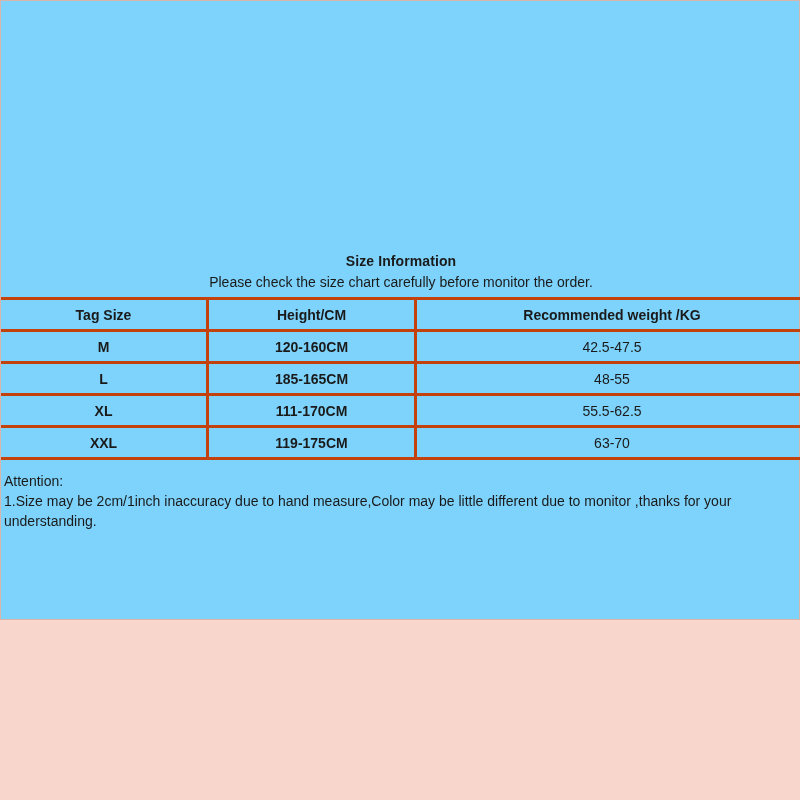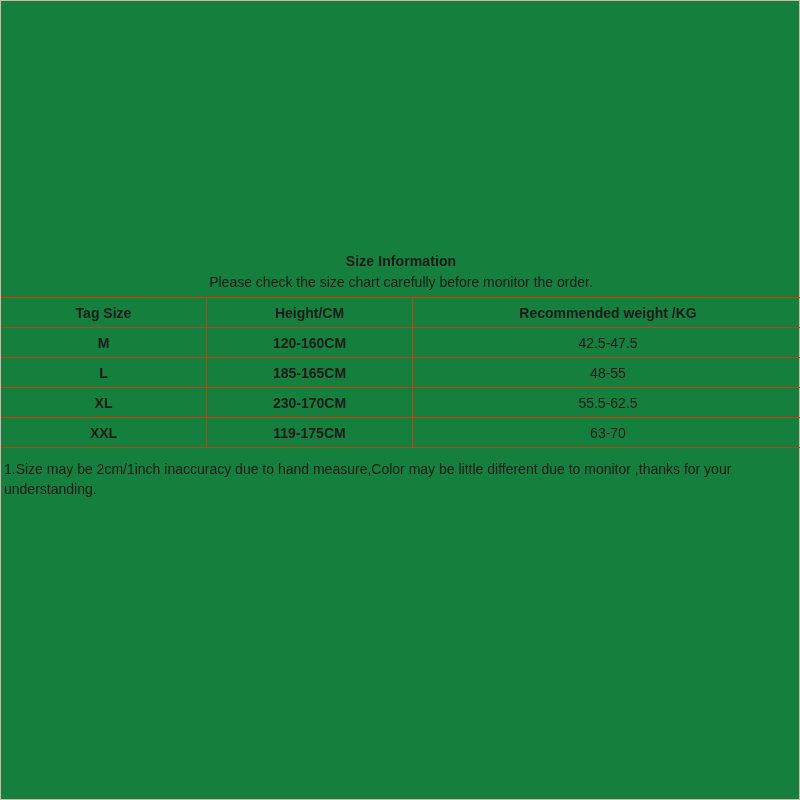--- a/index.html
+++ b/index.html
@@ -10,24 +10,24 @@
     width: 800px;
     height: 800px;
     background: #f9d6cc;
     font-family: "Liberation Sans", sans-serif;
     color: #1a1a1a;
     overflow: hidden;
   }
   .page {
     position: relative;
     width: 800px;
-    height: 800px;
+    height: 620px;
     box-sizing: border-box;
     border: 1px solid #d9b4ab;
-    background: #15803d;
+    background: #7dd3fc;
   }
   .sheet {
     position: absolute;
     left: 0;
     top: 249px;
     width: 800px;
   }
   .title {
     text-align: center;
     font-size: 14px;
@@ -40,21 +40,21 @@
     font-size: 14px;
     padding-bottom: 7px;
   }
   table.size-table {
     width: 800px;
     border-collapse: collapse;
     table-layout: fixed;
   }
   table.size-table th,
   table.size-table td {
-    border: 1px solid #c2410c;
+    border: 3px solid #c2410c;
     height: 29px;
     font-size: 14px;
     text-align: center;
     padding: 0;
     vertical-align: middle;
   }
   table.size-table th:first-child,
   table.size-table td:first-child {
     border-left: none;
   }
@@ -106,29 +106,30 @@
           <td class="bold-cell">120-160CM</td>
           <td>42.5-47.5</td>
         </tr>
         <tr>
           <td class="bold-cell">L</td>
           <td class="bold-cell">185-165CM</td>
           <td>48-55</td>
         </tr>
         <tr>
           <td class="bold-cell">XL</td>
-          <td class="bold-cell">230-170CM</td>
+          <td class="bold-cell">111-170CM</td>
           <td>55.5-62.5</td>
         </tr>
         <tr>
           <td class="bold-cell">XXL</td>
           <td class="bold-cell">119-175CM</td>
           <td>63-70</td>
         </tr>
       </tbody>
     </table>
 
     <div class="notes">
+      <div class="note-line">Attention:</div>
       <div class="note-line">1.Size may be 2cm/1inch inaccuracy due to hand measure,Color may be little different due to monitor ,thanks for your understanding.</div>
     </div>
 
   </div>
 </div>
 
 </body></html>

